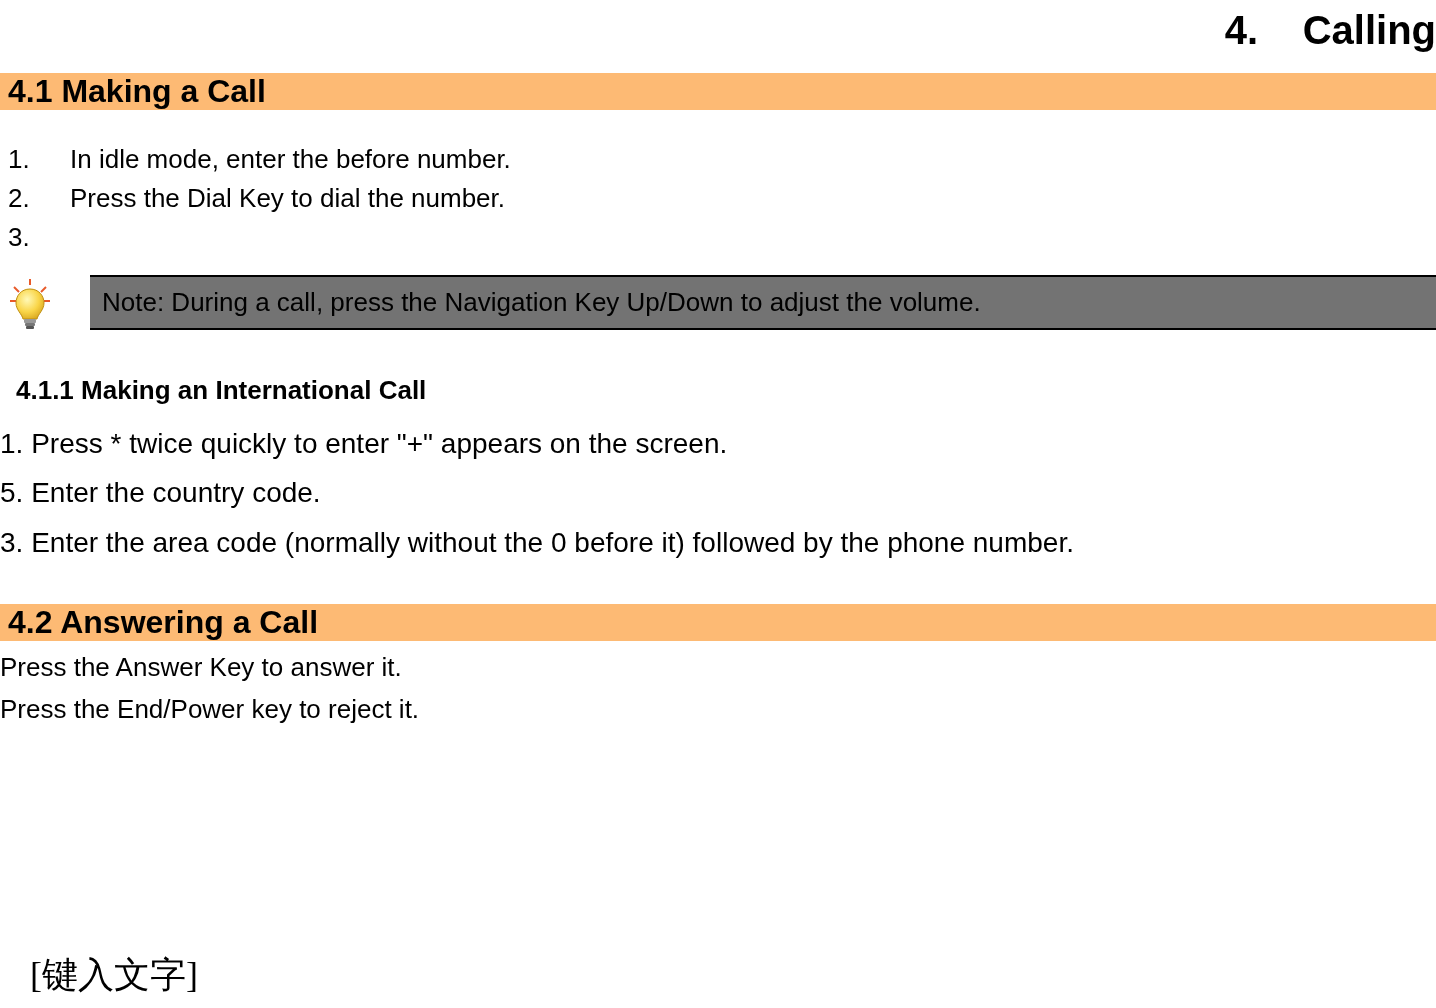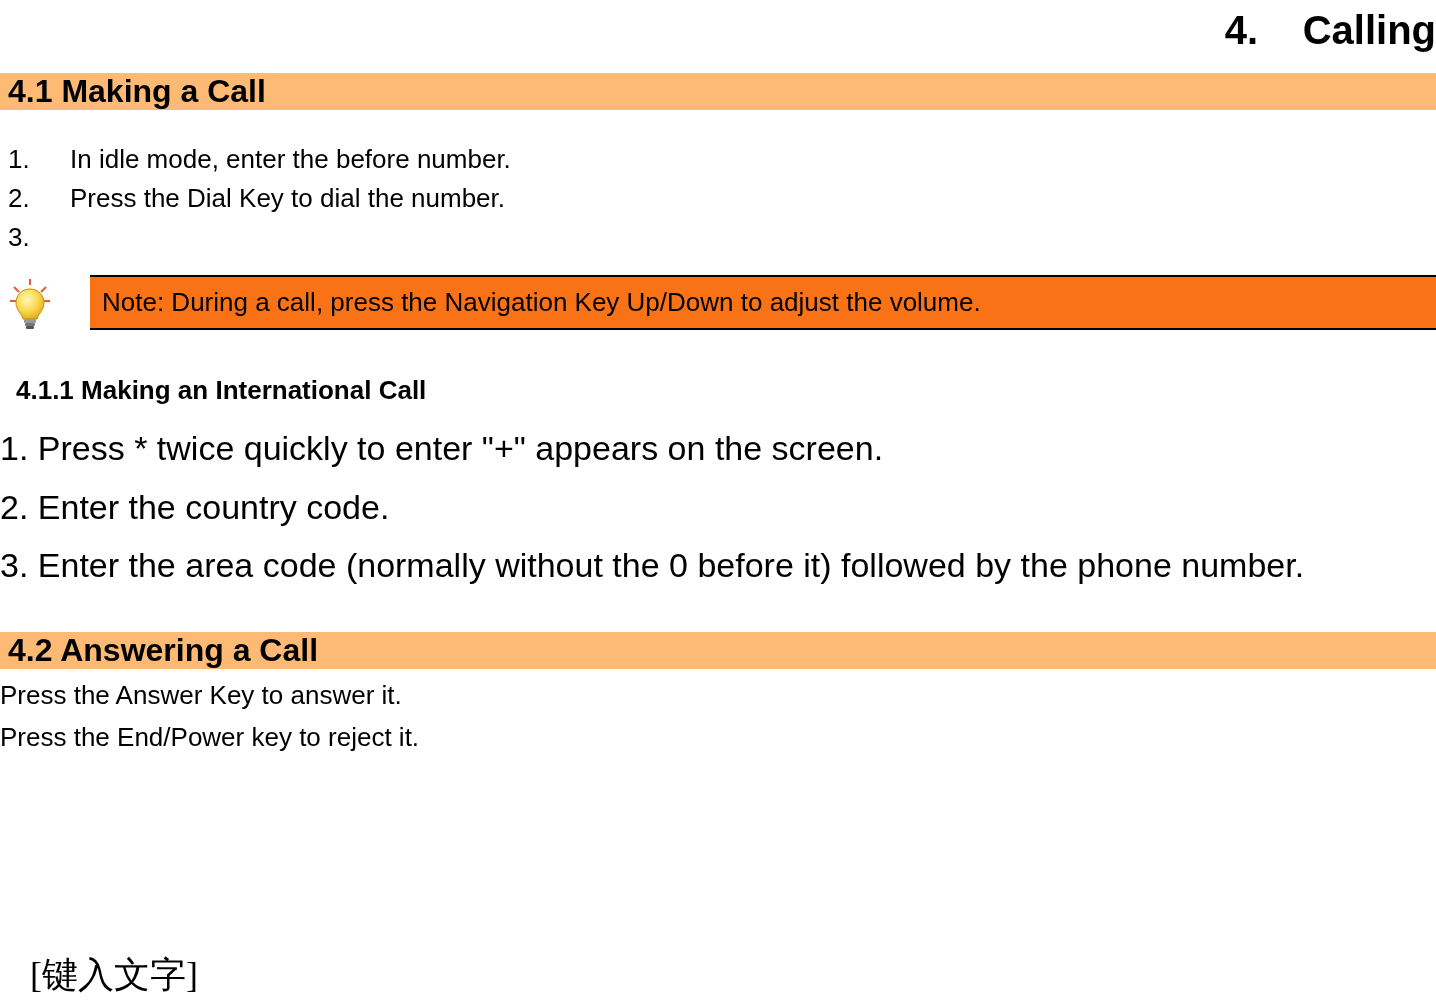--- a/index.html
+++ b/index.html
@@ -51,34 +51,34 @@
       width: 60px;
       height: 60px;
       flex-shrink: 0;
       display: flex;
       align-items: center;
       justify-content: center;
       margin-right: 30px;
     }
     .note-box {
       flex: 1;
-      background: #f97316;
+      background: #737373;
       border-top: 2px solid #000;
       border-bottom: 2px solid #000;
       padding: 10px 12px;
       font-size: 26px;
     }
     .subsection-heading {
       font-size: 26px;
       font-weight: bold;
       margin-bottom: 16px;
       padding-left: 16px;
     }
     .substep-item {
-      font-size: 34px;
+      font-size: 28px;
       line-height: 1.55;
       margin-bottom: 6px;
     }
     .subsection-block {
       margin-bottom: 40px;
     }
     .body-text {
       font-size: 26px;
       line-height: 1.55;
       margin-bottom: 2px;
@@ -137,21 +137,21 @@
     </svg>
   </div>
   <div class="note-box">
     <span>Note: During a call, press the Navigation Key Up/Down to adjust the volume.</span>
   </div>
 </div>
 
 <div class="subsection-block">
   <h3 class="subsection-heading">4.1.1    Making an International Call</h3>
   <div class="substep-item">1. Press * twice quickly to enter "+" appears on the screen.</div>
-  <div class="substep-item">2. Enter the country code.</div>
+  <div class="substep-item">5. Enter the country code.</div>
   <div class="substep-item">3. Enter the area code (normally without the 0 before it) followed by the phone number.</div>
 </div>
 
 <h2 class="section-heading" style="margin-bottom:6px;">4.2  Answering a Call</h2>
 <div class="body-text">Press the Answer Key to answer it.</div>
 <div class="body-text">Press the End/Power key to reject it.</div>
 
 <div class="footer-text">[键入文字]</div>
 
 </body></html>

